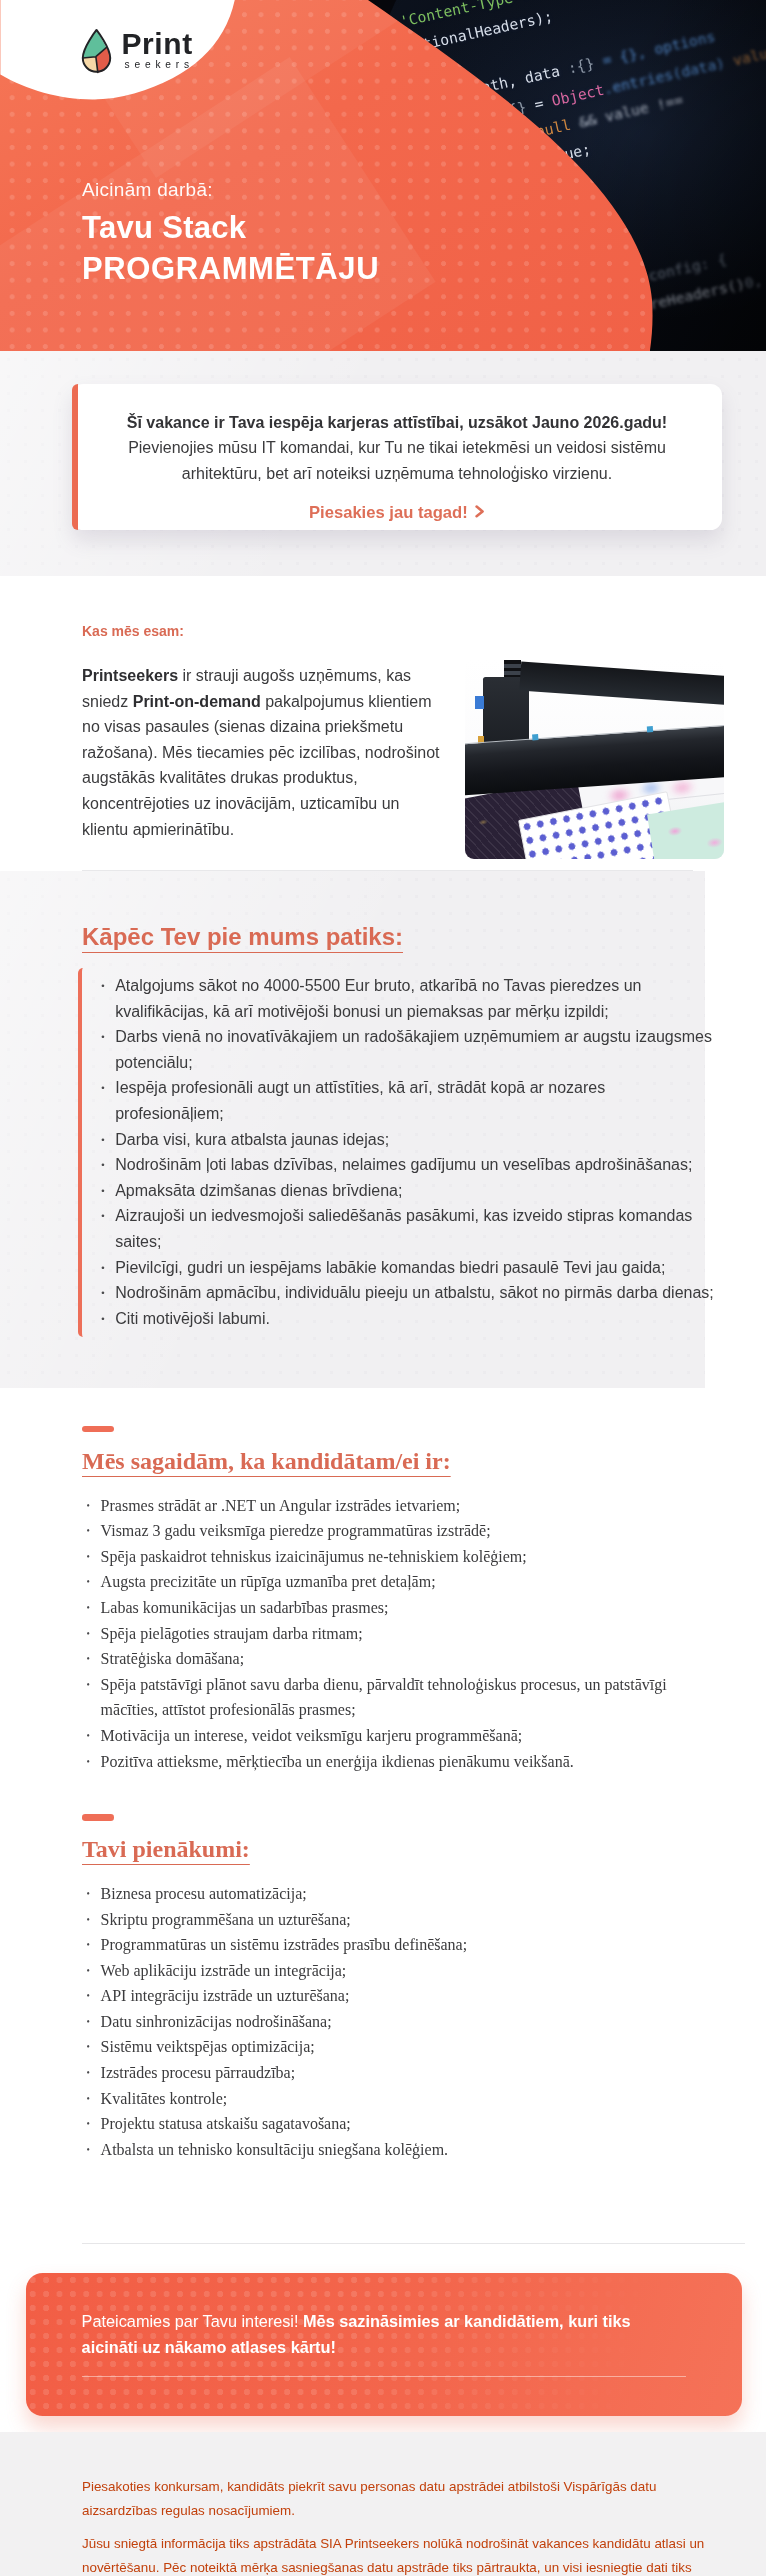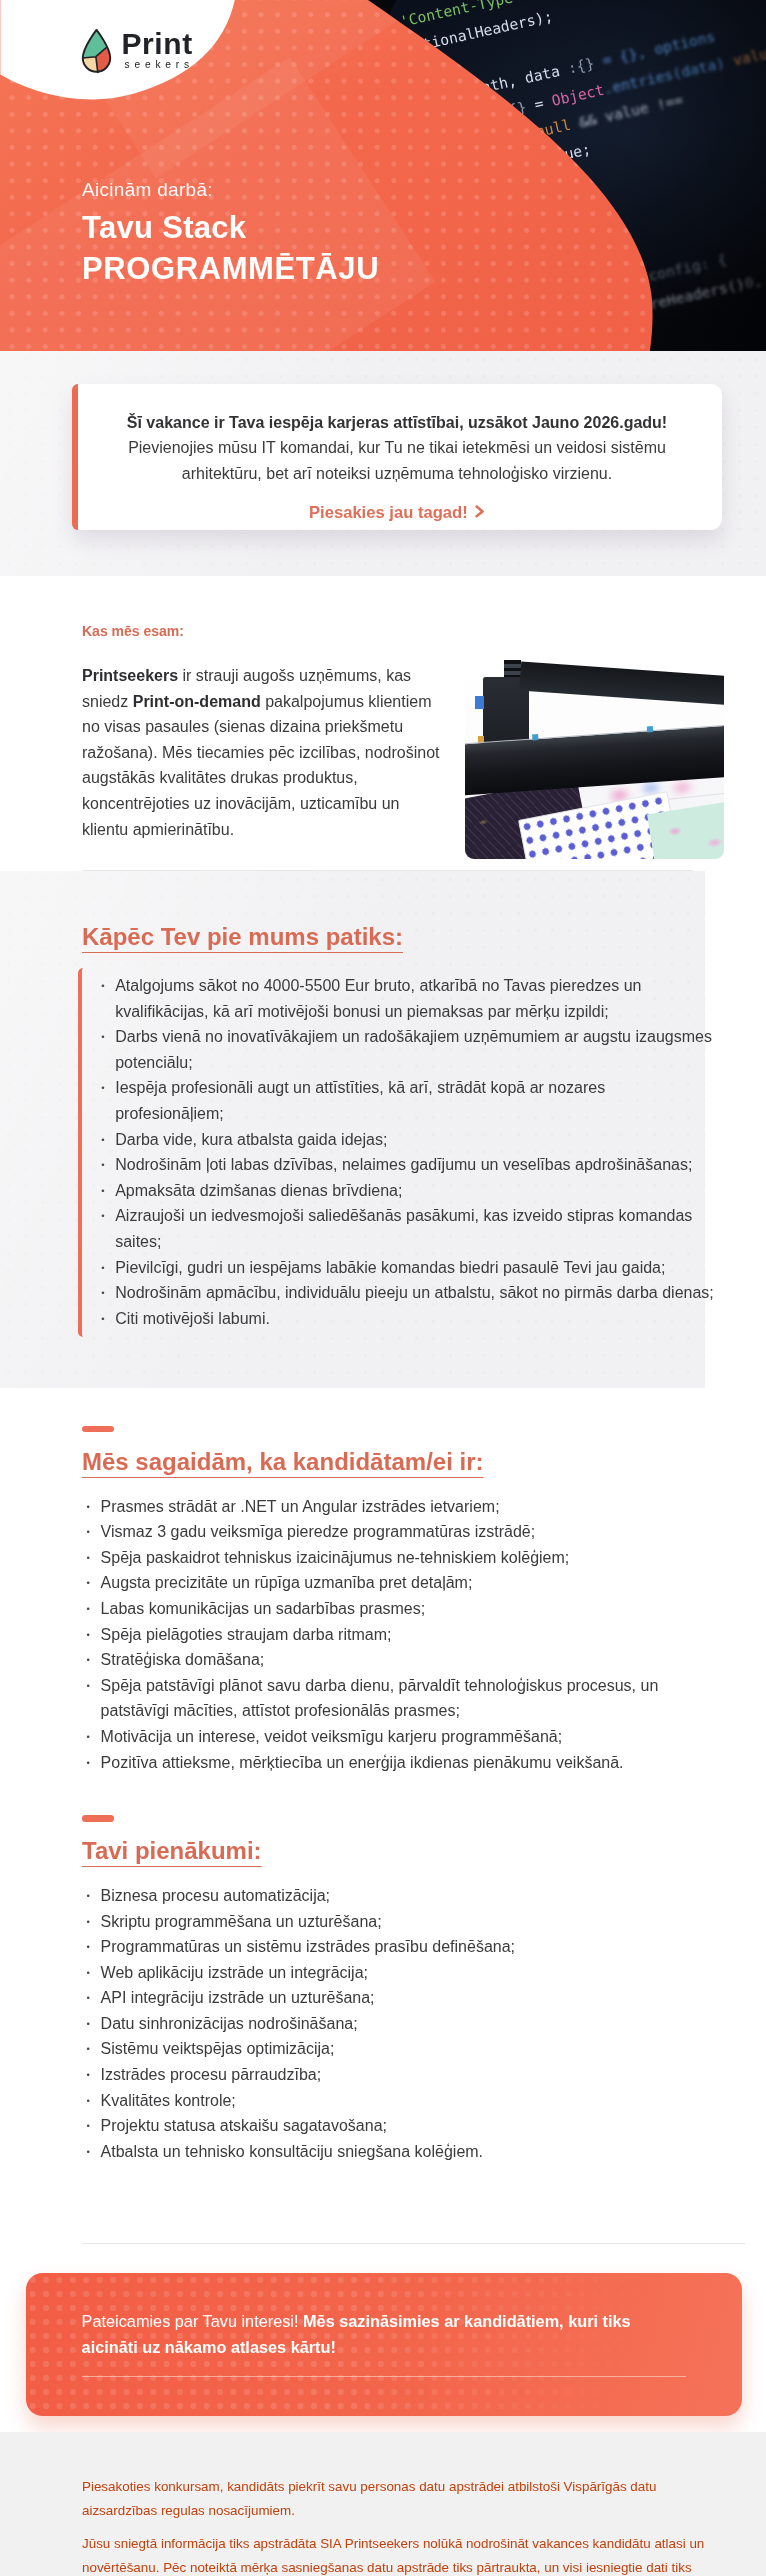--- a/index.html
+++ b/index.html
@@ -109,21 +109,21 @@
   
   .why { position:relative; width:705px; height:517px; }
   .why .sec-title, .white2 .sec-title { font-size:24px; text-decoration:underline;
     text-decoration-thickness:1.3px; text-underline-offset:7px; }
   .why .sec-title { position:absolute; left:82px; top:52px; }
   .why-listwrap { position:absolute; left:78px; top:97px; padding:5.1px 0 5.1px 16.6px; border-left:4.5px solid #ED6F59; border-radius:5.1px; }
   ul.biglist { list-style:none; width:617px; }
   ul.biglist li { position:relative; padding-left:16.6px; font-size:16px; line-height:25.6px; color:#3B3B3D; }
   ul.biglist li::before { content:"•"; position:absolute; left:2.6px; top:0; font-size:9.6px; line-height:25.6px; color:#4a4a4d; }
   
-  .white2 { position:relative; width:653px; height:845px; background:#fff; }
+  .white2 { position:relative; width:653px; height:845px; background:#fff;font-family:Liberation Serif, serif; }
   .dash { width:32px; height:6.4px; border-radius:3.2px; background:#EF6E57; margin-left:82px; }
   .white2 .dash1 { padding-top:0; margin-top:38px; }
   .white2 .sec-title { display:block; margin:15.3px 0 0 82px; }
   .white2 ul.biglist { margin:18px 0 0 84px; }
   .white2 .dash2 { margin-top:40px; }
   .bottom-divider { position:absolute; left:82px; bottom:27px; width:663px; height:0.6px; background:#E6E6E8; }
   
   .banner-sec { position:relative; width:767px; height:161px; background:#fff; }
   .banner { position:absolute; left:25.6px; top:1.9px; width:716px; height:143px; border-radius:16.6px; overflow:hidden;
     background:linear-gradient(105deg, #F25E45 0%, #F3664C 55%, #F57258 100%);
@@ -240,21 +240,21 @@
     <div class="about-divider" data-interactable="false"></div>
   </div>
 
   <div class="why graybg" data-interactable="false">
     <div class="sec-title" data-interactable="false">Kāpēc Tev pie mums patiks:</div>
     <div class="why-listwrap" data-interactable="false">
       <ul class="biglist" data-interactable="false">
           <li data-interactable="false">Atalgojums sākot no 4000-5500 Eur bruto, atkarībā no Tavas pieredzes un kvalifikācijas, kā arī motivējoši bonusi un piemaksas par mērķu izpildi;</li>
           <li data-interactable="false">Darbs vienā no inovatīvākajiem un radošākajiem uzņēmumiem ar augstu izaugsmes potenciālu;</li>
           <li data-interactable="false">Iespēja profesionāli augt un attīstīties, kā arī, strādāt kopā ar nozares profesionāļiem;</li>
-          <li data-interactable="false">Darba vide, kura atbalsta gaida idejas;</li>
+          <li data-interactable="false">Darba visi, kura atbalsta jaunas idejas;</li>
           <li data-interactable="false">Nodrošinām ļoti labas dzīvības, nelaimes gadījumu un veselības apdrošināšanas;</li>
           <li data-interactable="false">Apmaksāta dzimšanas dienas brīvdiena;</li>
           <li data-interactable="false">Aizraujoši un iedvesmojoši saliedēšanās pasākumi, kas izveido stipras komandas saites;</li>
           <li data-interactable="false">Pievilcīgi, gudri un iespējams labākie komandas biedri pasaulē Tevi jau gaida;</li>
           <li data-interactable="false">Nodrošinām apmācību, individuālu pieeju un atbalstu, sākot no pirmās darba dienas;</li>
           <li data-interactable="false">Citi motivējoši labumi.</li>
         </ul>
     </div>
   </div>
 

